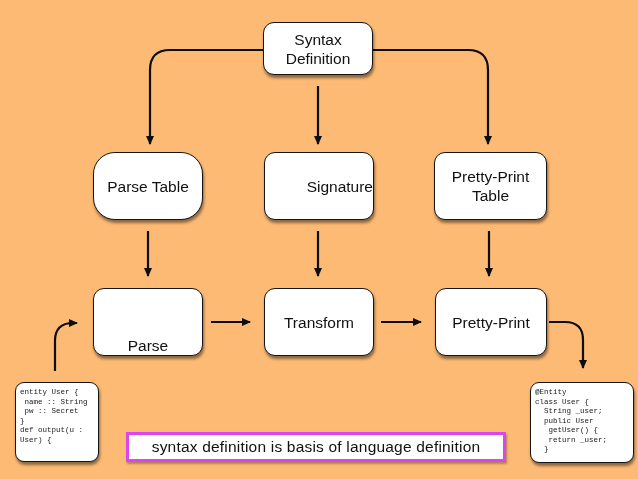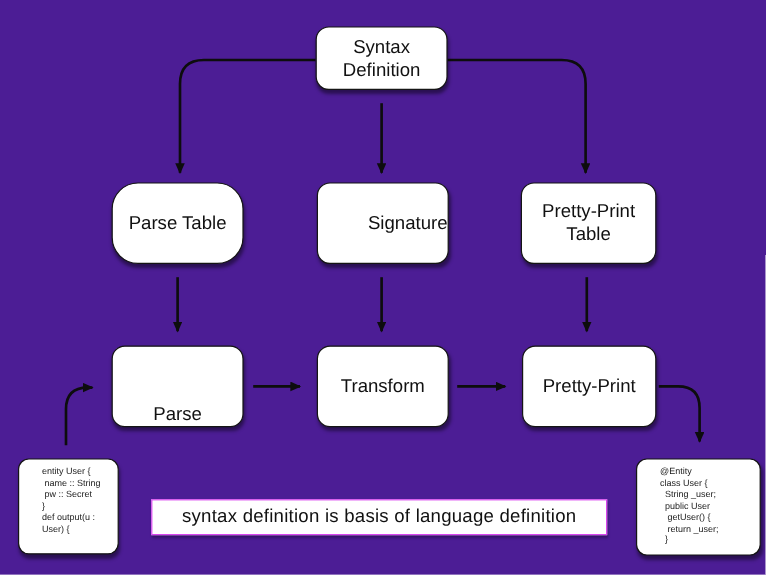--- a/index.html
+++ b/index.html
@@ -4,21 +4,21 @@
 <style>
   html, body {
     margin: 0;
     padding: 0;
     background: #ffffff;
   }
   #canvas {
     position: relative;
     width: 638px;
     height: 479px;
-    background: #4c1d95;
+    background: #fdba74;
     overflow: hidden;
     font-family: "Liberation Sans", sans-serif;
     color: #111111;
   }
   #edges {
     position: absolute;
     left: 0;
     top: 0;
     z-index: 1;
   }
@@ -45,39 +45,39 @@
   #n-parse               { left: 93px;  top: 288px; width: 110px; height: 68px; align-items: flex-end; }
   #n-transform           { left: 264px; top: 288px; width: 110px; height: 68px; }
   #n-pretty-print        { left: 435px; top: 288px; width: 112px; height: 68px; }
   .code-box {
     position: absolute;
     z-index: 2;
     background: #ffffff;
     border: 1.5px solid #151515;
     border-radius: 9px;
     box-shadow: 1px 3px 3px rgba(0,0,0,0.45);
-    font-family: Liberation Sans, sans-serif;
+    font-family: Liberation Mono, monospace;
     font-size: 7.5px;
     line-height: 9.5px;
     white-space: pre;
-    padding: 5px 19px;
+    padding: 5px 4px;
     box-sizing: border-box;
     color: #1a1a1a;
   }
   #code-source    { left: 15px;  top: 382px; width: 84px; height: 80px; }
   #code-generated { left: 530px; top: 382px; width: 104px; height: 81px; }
   #caption-box {
     position: absolute;
     z-index: 2;
     left: 126px;
-    top: 416px;
+    top: 432px;
     width: 380px;
     height: 30px;
     background: #ffffff;
-    border: 1px solid #d946ef;
+    border: 3px solid #d946ef;
     box-shadow: 1px 2px 2px rgba(0,0,0,0.3);
     display: flex;
     align-items: center;
     justify-content: center;
     font-size: 15.5px;
     box-sizing: border-box;
     letter-spacing: 0.2px;
   }
   .edge {
     stroke: #0d0d0d;

